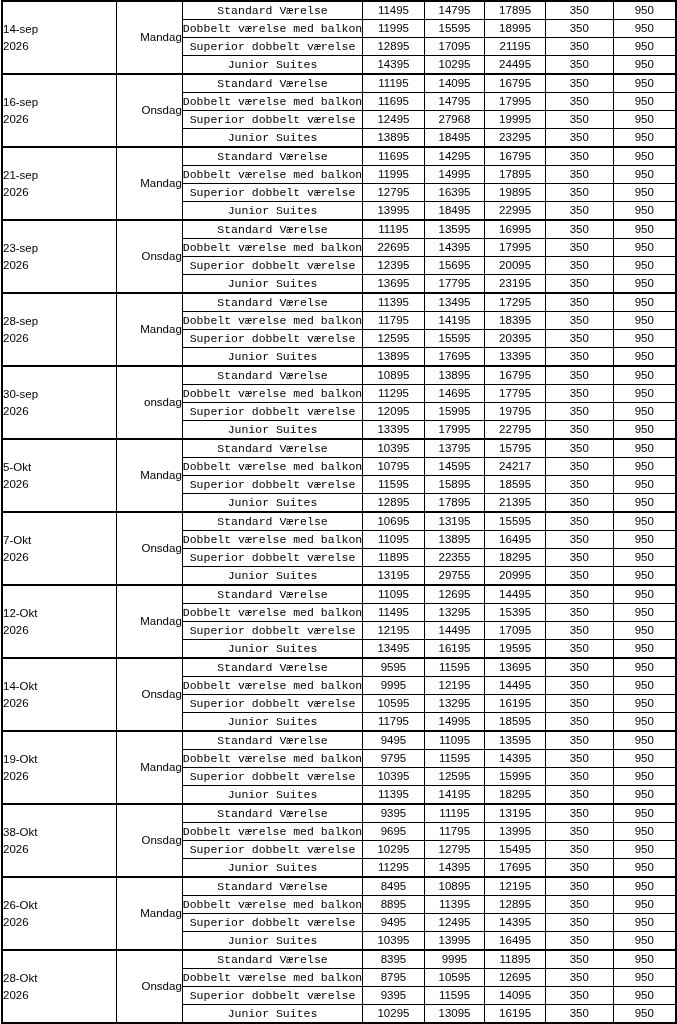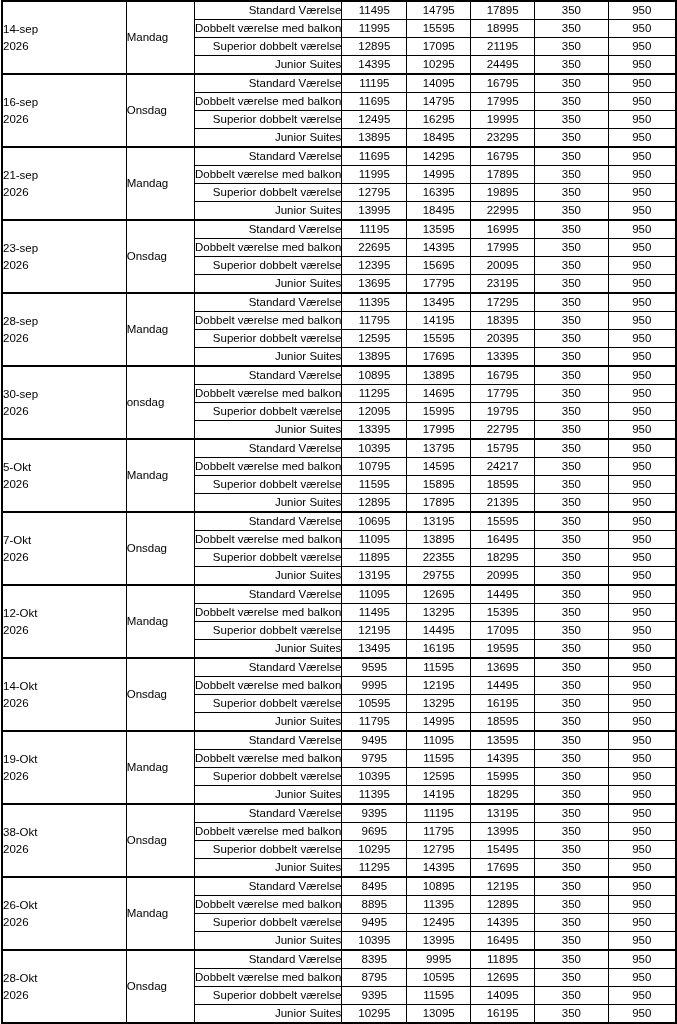--- a/index.html
+++ b/index.html
@@ -39,27 +39,29 @@
   td.c-room, td.c-p1, td.c-f1 { border-left: 2px solid #000; }
   
   tr.group-start td { border-top: 2px solid #000; }
 
   td.c-date {
     text-align: left;
     vertical-align: top;
     line-height: 18.3px;
   }
   td.c-day {
+    text-align: right;
     vertical-align: top;
     line-height: 18.3px;
     padding-right: 2px;
   }
   td.c-room {
-    text-align: right;
+    text-align: center;
     padding-left: 3px;
+    font-family: Liberation Mono, monospace;
   }
   td.c-num {
     text-align: center;
   }
 </style>
 </head>
 <body>
 
 <div class="sheet">
   <table class="rates">
@@ -128,21 +130,21 @@
           <td class="c-room">Dobbelt værelse med balkon</td>
           <td class="c-num c-p1">11695</td>
           <td class="c-num c-p2">14795</td>
           <td class="c-num c-p3">17995</td>
           <td class="c-num c-f1">350</td>
           <td class="c-num c-f2">950</td>
         </tr>
         <tr>
           <td class="c-room">Superior dobbelt værelse</td>
           <td class="c-num c-p1">12495</td>
-          <td class="c-num c-p2">16295</td>
+          <td class="c-num c-p2">27968</td>
           <td class="c-num c-p3">19995</td>
           <td class="c-num c-f1">350</td>
           <td class="c-num c-f2">950</td>
         </tr>
         <tr>
           <td class="c-room">Junior Suites</td>
           <td class="c-num c-p1">13895</td>
           <td class="c-num c-p2">18495</td>
           <td class="c-num c-p3">23295</td>
           <td class="c-num c-f1">350</td>

